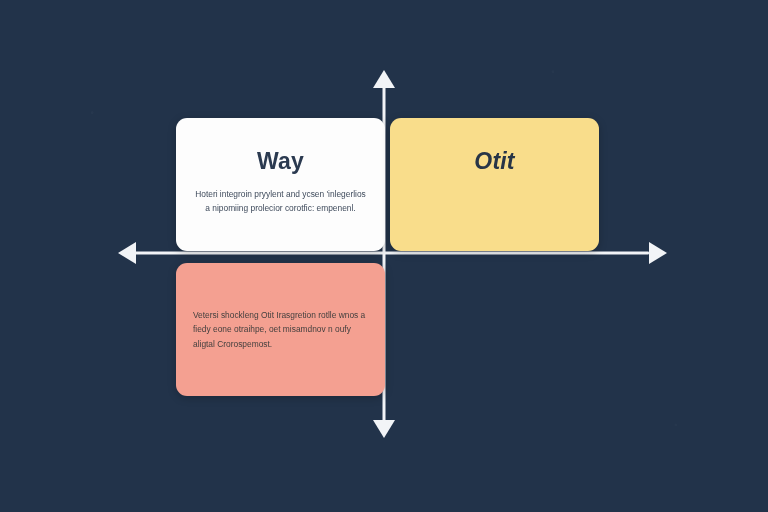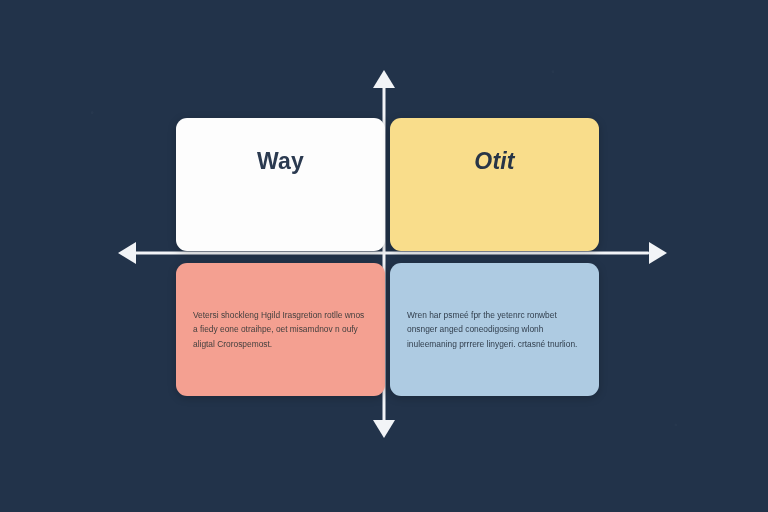--- a/index.html
+++ b/index.html
@@ -131,27 +131,25 @@
 
   <div class="axis-v-line"></div>
   <div class="axis-h-line"></div>
   <div class="arrowhead arrow-up"></div>
   <div class="arrowhead arrow-down"></div>
   <div class="arrowhead arrow-left"></div>
   <div class="arrowhead arrow-right"></div>
 
   <div class="card card-q1">
     <div class="card-title">Way</div>
+    <div class="card-body">Hoteri integroin pryylent and ycsen 'inlegerlios a nipomiing prolecior corotfic: empenenl.</div>
   </div>
 
   <div class="card card-q2">
     <div class="card-title">Otit</div>
   </div>
 
   <div class="card card-q3">
-    <div class="card-body">Vetersi shockleng Hgild Irasgretion rotlle wnos a fiedy eone otraihpe, oet misamdnov n oufy aligtal Crorospemost.</div>
+    <div class="card-body">Vetersi shockleng Otit Irasgretion rotlle wnos a fiedy eone otraihpe, oet misamdnov n oufy aligtal Crorospemost.</div>
   </div>
 
-  <div class="card card-q4">
-    <div class="card-body">Wren har psmeé fpr the yetenrc ronwbet onsnger anged coneodigosing wlonh inuleemaning prrrere linygeri. crtasné tnurlion.</div>
-  </div>
 
 </div>
 
 </body></html>

